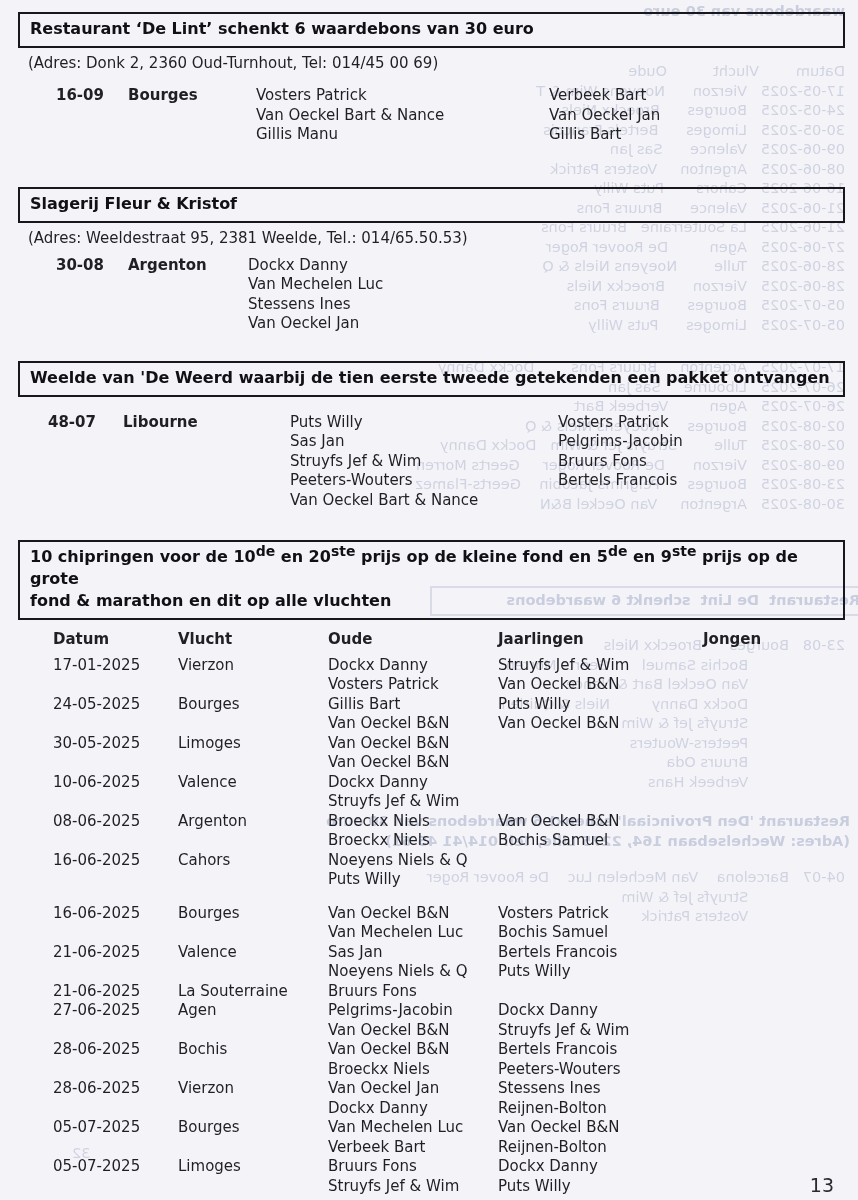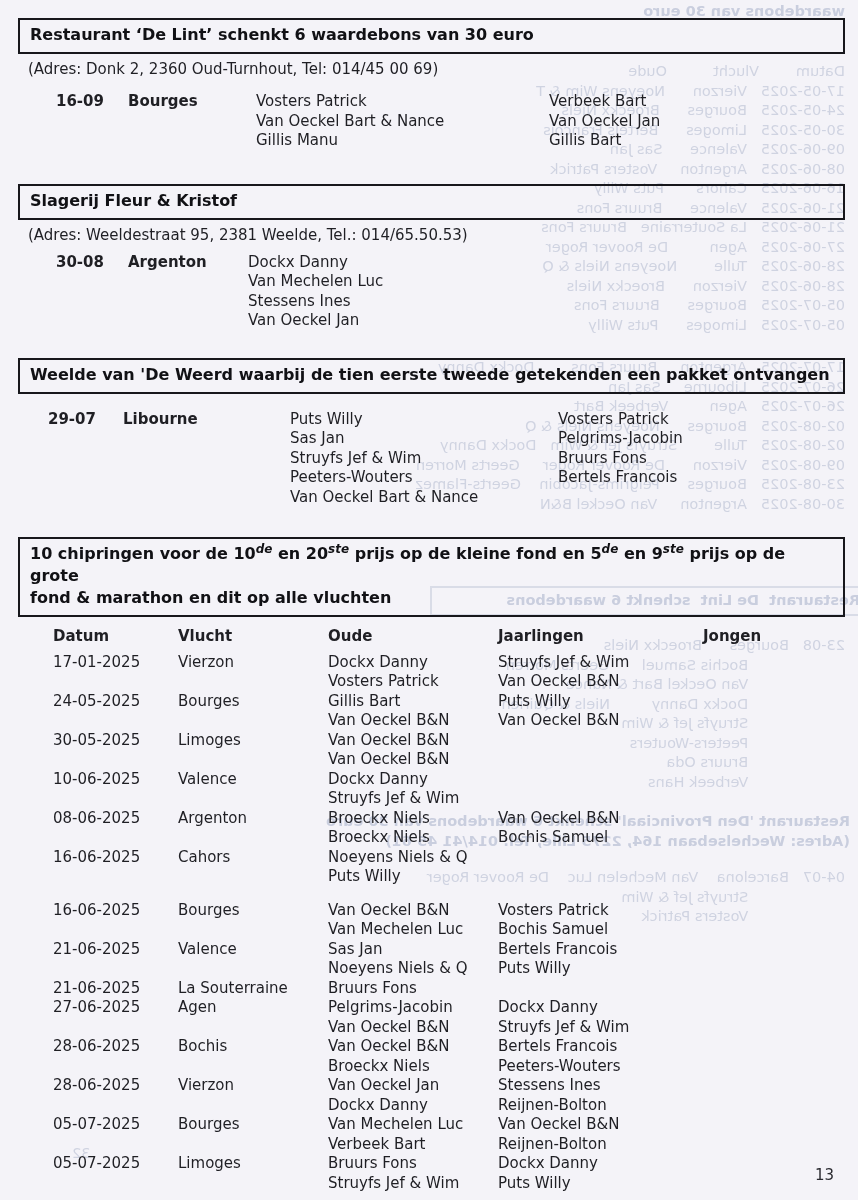--- a/index.html
+++ b/index.html
@@ -30,42 +30,42 @@
   
   .section{margin:0 13px 0 18px;}
   .headerbox{
     border:2px solid #17171c;
     padding:4px 10px 6px 10px;
     font-weight:bold;
     font-size:16px;
     line-height:22px;
     color:#111115;
   }
-  .headerbox sup{font-size:12px;line-height:0;font-style:italic;}
+  .headerbox sup{font-size:14px;line-height:0;}
   .address{font-size:15px;line-height:20px;margin:5px 0 0 10px;}
   
   .entry{display:grid;font-size:15px;line-height:19.5px;}
   .entry .date,.entry .flight{font-weight:bold;}
   .entry-delint{margin:13px 0 0 38px;grid-template-columns:72px 128px 293px 1fr;}
   .entry-slagerij{margin:8px 0 0 38px;grid-template-columns:72px 120px 301px 1fr;}
   .entry-deweerd{margin:16px 0 0 30px;grid-template-columns:75px 167px 268px 1fr;}
-  .sec-delint{margin-top:18px;}
-  .sec-slagerij{margin-top:33px;}
+  .sec-delint{margin-top:12px;}
+  .sec-slagerij{margin-top:42px;}
   .sec-deweerd{margin-top:27px;}
   .sec-chipringen{margin-top:30px;}
   
   .ptable{margin:10px 0 0 35px;font-size:15px;line-height:19.5px;}
   .thead,.trow{display:grid;grid-template-columns:125px 150px 170px 205px 1fr;}
   .thead{font-weight:bold;margin-bottom:6px;}
   .trow.gap{margin-top:14px;}
   .cell{min-height:19.5px;}
   
   .pagenum{
-    position:absolute;right:24px;bottom:16px;
-    font-size:15px;color:#2a2a30;z-index:2;
+    position:absolute;right:24px;bottom:4px;
+    font-size:19px;color:#2a2a30;z-index:2;
   }
 </style>
 </head>
 <body>
 
 <div class="page">
 
   <div class="ghostlayer">
     <div class="ghost bold" style="left:470px;top:2px;width:375px;"><div>waardebons van 30 euro</div></div>
     <div class="ghost" style="left:430px;top:62px;width:415px;"><div>Datum        Vlucht          Oude</div><div>17-05-2025   Vierzon      Noeyens Wim &amp; T</div><div>24-05-2025   Bourges      Broeckx Niels</div><div>30-05-2025   Limoges      Bertels Francois</div><div>09-06-2025   Valence      Sas Jan</div><div>08-06-2025   Argenton     Vosters Patrick</div><div>16-06-2025   Cahors       Puts Willy</div><div>21-06-2025   Valence      Bruurs Fons</div><div>21-06-2025   La Souterraine   Bruurs Fons</div><div>27-06-2025   Agen         De Roover Roger</div><div>28-06-2025   Tulle        Noeyens Niels &amp; Q</div><div>28-06-2025   Vierzon      Broeckx Niels</div><div>05-07-2025   Bourges      Bruurs Fons</div><div>05-07-2025   Limoges      Puts Willy</div></div>
@@ -110,21 +110,21 @@
             <div class="cell">Stessens Ines</div>
             <div class="cell">Van Oeckel Jan</div>
           </div>
         <div></div>
       </div>
     </div>
 
     <div class="section sec-deweerd">
       <div class="headerbox">Weelde van 'De Weerd waarbij de tien eerste tweede getekenden een pakket ontvangen</div>
       <div class="entry entry-deweerd">
-        <div class="date">29-07</div>
+        <div class="date">48-07</div>
         <div class="flight">Libourne</div>
         <div>
             <div class="cell">Puts Willy</div>
             <div class="cell">Sas Jan</div>
             <div class="cell">Struyfs Jef &amp; Wim</div>
             <div class="cell">Peeters-Wouters</div>
             <div class="cell">Van Oeckel Bart &amp; Nance</div>
           </div>
         <div>
             <div class="cell">Vosters Patrick</div>

